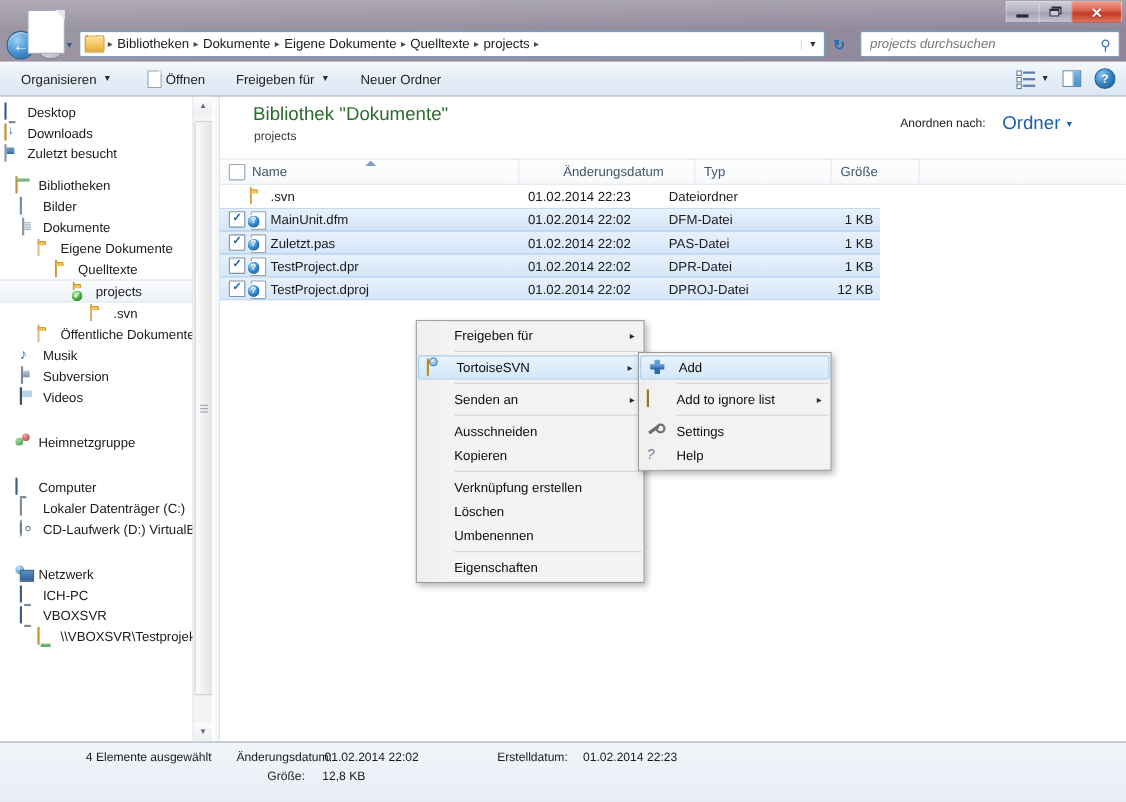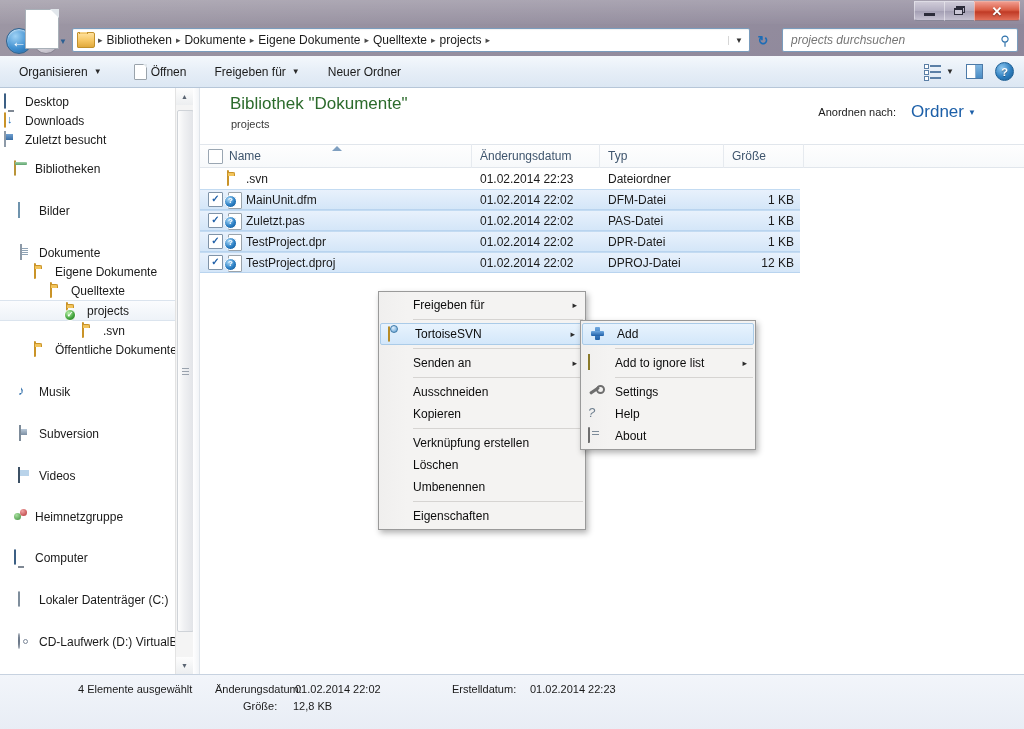--- a/index.html
+++ b/index.html
@@ -319,21 +319,21 @@
     content:""; position:absolute; left:3px; top:3px; width:6px; height:6px;
     background: linear-gradient(180deg,#b9c9d8,#7d90a4);
   }
   .ovl-check {
     position: absolute; left: -2px; bottom: -2px;
     width: 10px; height: 10px; border-radius: 50%;
     background: radial-gradient(circle at 35% 30%, #b6f0a6 0%, #3fa13a 60%, #27751f 100%);
     border: 1px solid #fff;
     color: #fff; font-size: 8px; line-height: 9px; text-align: center; font-weight: bold;
   }
-  .indent1 { padding-left: 18px; margin-top: 23px; }
+  .indent1 { padding-left: 18px; }
   .indent2 { padding-left: 34px; }
   .indent3 { padding-left: 50px; }
   .indent4 { padding-left: 66px; }
   .indent-c1 { }
 
   
   #sb-scroll {
     position: absolute; right: 0; top: 0; width: 17px; height: 586px;
     background: #f4f4f4; border-left: 1px solid #e3e3e3;
   }
@@ -399,21 +399,21 @@
     justify-content: center;
   }
   .colcell {
     font-size: 12px; color: #3f556d;
     border-right: 1px solid #e6eaef;
     height: 24px; display: flex; align-items: center;
     box-sizing: border-box; padding-left: 8px;
     position: relative;
   }
   #col-name { width: 272px; }
-  #col-date { width: 128px; }
+  #col-date { width: 128px; margin-left: 32px; }
   #col-type { width: 124px; }
   #col-size { width: 80px; }
   #col-rest { flex: 1; border-right: none; }
   #headcheck {
     width: 13px; height: 13px; border: 1px solid #9aa6b2; background: #fff;
     margin-right: 6px; border-radius: 1px; flex: 0 0 13px;
   }
   #sortarrow {
     position: absolute; left: 132px; top: 2px;
     width: 0; height: 0;
@@ -979,24 +979,20 @@
       <div class="midiv"></div>
 
       <div class="mi">
         <span class="mi-ico"><span class="ico-settings"></span></span>
         <span>Settings</span>
       </div>
       <div class="mi">
         <span class="mi-ico"><span class="ico-help">?</span></span>
         <span>Help</span>
       </div>
-      <div class="mi">
-        <span class="mi-ico"><span class="ico-about"></span></span>
-        <span>About</span>
-      </div>
     </div>
 
   </div>
 
   <div id="statusbar"></div>
   <div id="statusicon"></div>
   <div class="stxt" id="st-count">4 Elemente ausgewählt</div>
   <div class="stxt" id="st-modlabel">Änderungsdatum:</div>
   <div class="stxt" id="st-modvalue">01.02.2014 22:02</div>
   <div class="stxt" id="st-createlabel">Erstelldatum:</div>

